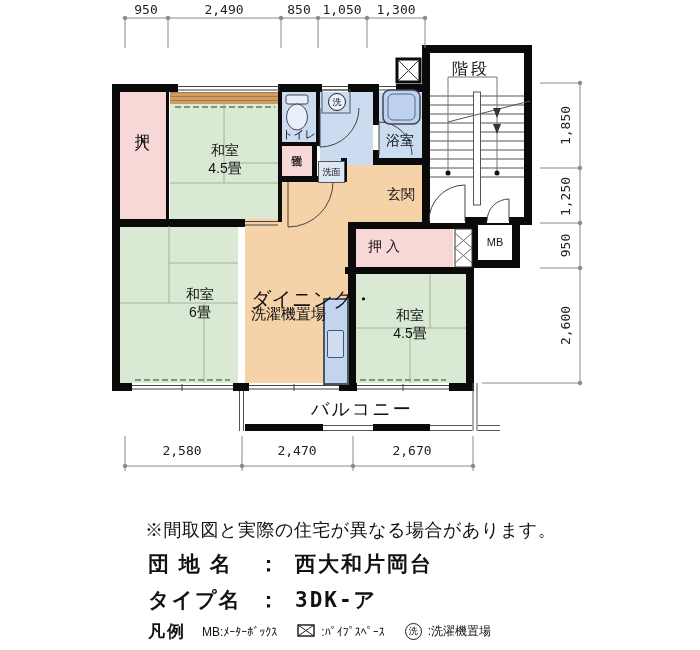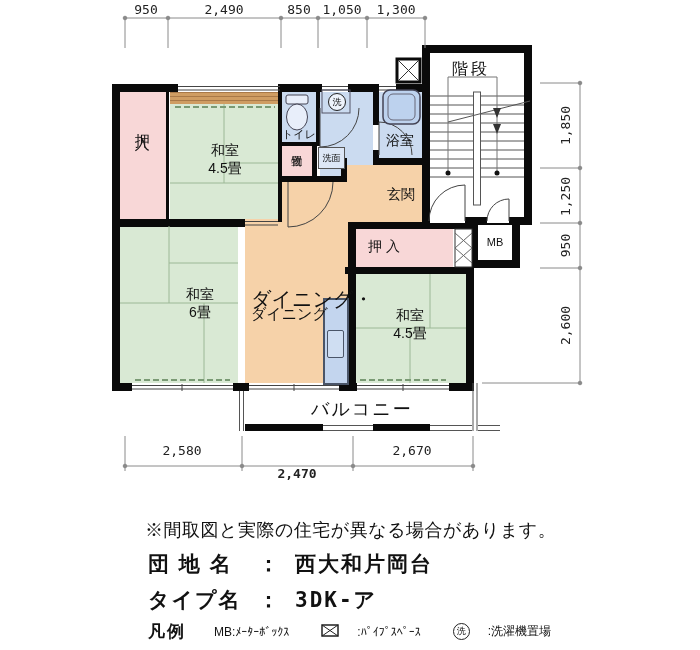--- a/index.html
+++ b/index.html
@@ -20,21 +20,21 @@
      background:#eef3fb;font-size:9px;display:flex;align-items:center;justify-content:center;}
   .boxlabel{position:absolute;z-index:8;border:1px solid #555;background:#dde7f6;font-size:9px;
      display:flex;align-items:center;justify-content:center;}
   .sink{position:absolute;z-index:5;background:#c3d5ee;border:2px solid #4a5568;}
   .sink-inner{position:absolute;z-index:6;background:#cfdef2;border:1px solid #4a5568;border-radius:2px;}
   .footer-line{position:absolute;display:flex;align-items:baseline;}
   .note{font-size:18px;letter-spacing:0.5px;font-weight:500;}
   .title{font-size:21px;font-weight:600;letter-spacing:2px;}
   .title .lab{display:inline-block;width:104px;}
   .title .col{display:inline-block;margin:0 14px 0 6px;}
-  .legend{font-size:12px;display:flex;align-items:center;gap:18px;}
+  .legend{font-size:12px;display:flex;align-items:center;gap:6px;}
   .legend .head{font-size:17px;font-weight:600;margin-right:10px;letter-spacing:2px;}
   .ps-icon{display:inline-block;margin-left:14px;}
   .laundry-icon{display:inline-flex;width:15px;height:15px;border:1px solid #222;border-radius:50%;
      font-size:9px;align-items:center;justify-content:center;margin-left:14px;}
 </style>
 </head>
 <body>
 
 <div class="canvas">
 
@@ -245,40 +245,40 @@
   <div class="lbl dim ctr" style="left:279px;top:3px;width:40px;">850</div>
   <div class="lbl dim ctr" style="left:317px;top:3px;width:50px;">1,050</div>
   <div class="lbl dim ctr" style="left:371px;top:3px;width:50px;">1,300</div>
 
   <div class="lbl dim ctr rot" style="left:536px;top:118px;width:60px;">1,850</div>
   <div class="lbl dim ctr rot" style="left:536px;top:189px;width:60px;">1,250</div>
   <div class="lbl dim ctr rot" style="left:536px;top:238px;width:60px;">950</div>
   <div class="lbl dim ctr rot" style="left:536px;top:318px;width:60px;">2,600</div>
 
   <div class="lbl dim ctr" style="left:152px;top:444px;width:60px;">2,580</div>
-  <div class="lbl dim ctr" style="left:267px;top:467px;width:60px;font-weight:bold;">2,470</div>
+  <div class="lbl dim ctr" style="left:267px;top:444px;width:60px;">2,470</div>
   <div class="lbl dim ctr" style="left:382px;top:444px;width:60px;">2,670</div>
 
   <div class="lbl roomname vtext" style="left:134px;top:121px;font-size:15px;">押入</div>
   <div class="lbl roomname ctr" style="left:185px;top:142px;width:80px;">和室</div>
   <div class="lbl roomname ctr" style="left:185px;top:160px;width:80px;">4.5畳</div>
   <div class="lbl small ctr" style="left:281px;top:128px;width:36px;">トイレ</div>
   <div class="lbl small vtext" style="left:290px;top:147px;letter-spacing:0px;">物置</div>
-  <div class="boxlabel" style="left:318px;top:147px;width:25px;height:20px;">
+  <div class="boxlabel" style="left:318px;top:161px;width:25px;height:20px;">
     <span>洗面</span>
   </div>
   <div class="lbl roomname ctr" style="left:377px;top:132px;width:46px;">浴室</div>
   <div class="lbl roomname" style="left:387px;top:186px;">玄関</div>
   <div class="lbl" style="left:452px;top:60px;font-size:16px;letter-spacing:3px;">階段</div>
   <div class="lbl roomname" style="left:368px;top:238px;letter-spacing:4px;">押入</div>
   <div class="lbl small ctr" style="left:478px;top:236px;width:34px;">MB</div>
   <div class="lbl roomname ctr" style="left:170px;top:286px;width:60px;">和室</div>
   <div class="lbl roomname ctr" style="left:170px;top:304px;width:60px;">6畳</div>
   <div class="lbl roomname" style="left:251px;top:288px;font-size:20px;">ダイニング・</div>
-  <div class="lbl roomname" style="left:251px;top:305px;font-size:15px;">ダイニング</div>
+  <div class="lbl roomname" style="left:251px;top:305px;font-size:15px;">洗濯機置場</div>
   <div class="lbl roomname ctr" style="left:370px;top:307px;width:80px;">和室</div>
   <div class="lbl roomname ctr" style="left:370px;top:325px;width:80px;">4.5畳</div>
   <div class="lbl" style="left:311px;top:399px;font-size:18px;letter-spacing:2px;">バルコニー</div>
   <div class="circle-laundry" style="left:328px;top:93px;">
     <span>洗</span>
   </div>
 
   <div class="footer-line" style="left:145px;top:518px;">
     <span class="note">※間取図と実際の住宅が異なる場合があります。</span>
   </div>

